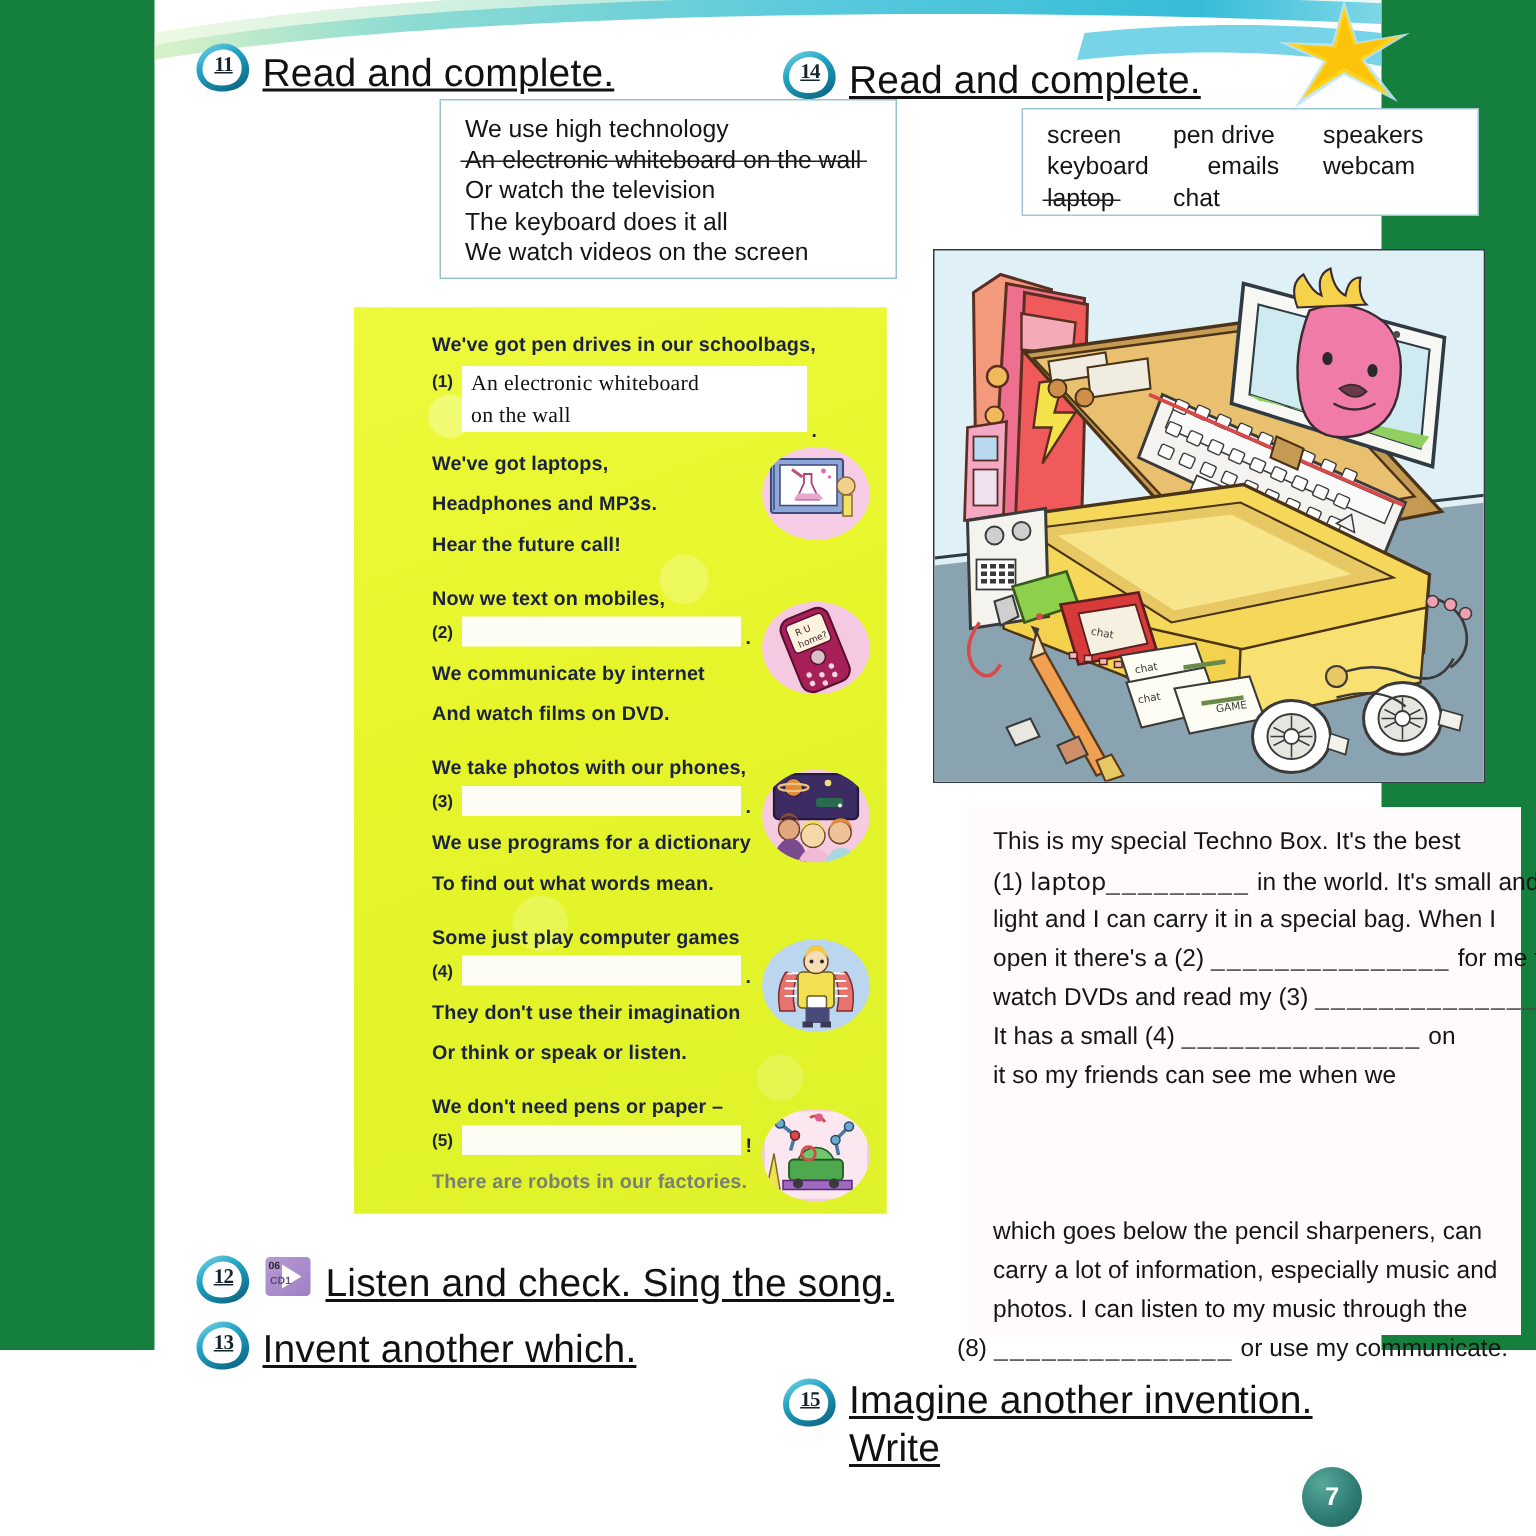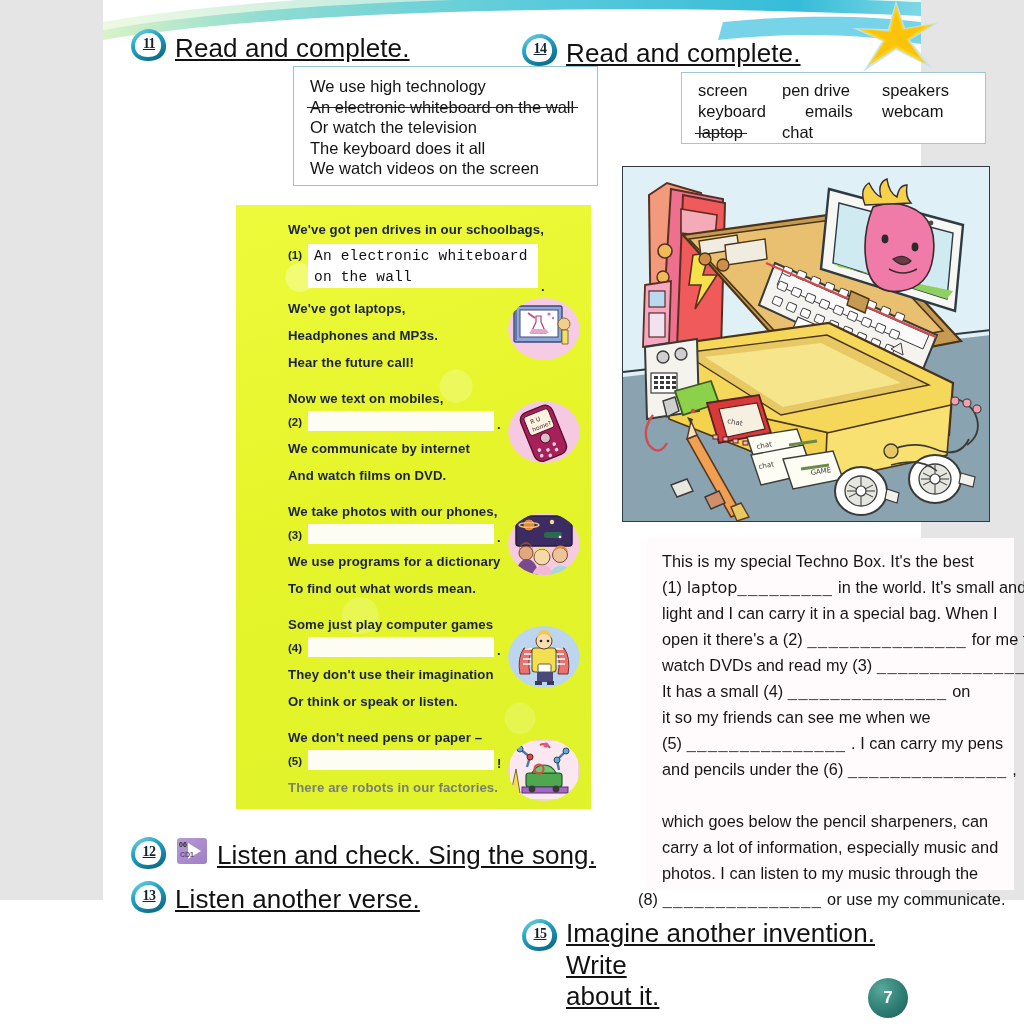--- a/index.html
+++ b/index.html
@@ -6,21 +6,21 @@
     margin: 0; padding: 0;
     width: 1024px; height: 1024px;
     background: #ffffff;
     font-family: "Liberation Sans", sans-serif;
     overflow: hidden;
   }
   #page {
     position: absolute;
     left: 0; top: 0;
     width: 1024px; height: 900px;
-    background: #e5e5e5;
+    background: #15803d;
   }
   .sheet {
     position: absolute;
     left: 103px; top: 0px;
     width: 818px; height: 1024px;
     background: #ffffff;
   }
 
   
   .swoosh-wrap {
@@ -124,21 +124,21 @@
     position: absolute;
     background: #fdfdf3;
     height: 20px;
   }
   .blank.answered {
     background: #ffffff;
     height: 44px;
   }
   .answer-txt {
     position: absolute;
-    font-family: Liberation Mono, monospace;
+    font-family: Liberation Serif, serif;
     font-size: 14.5px;
     color: #111;
     line-height: 21px;
     letter-spacing: 0.2px;
   }
   .dotmark {
     position: absolute;
     font-size: 13px; font-weight: 700; color: #1b2140;
   }
   .thumb {
@@ -439,21 +439,21 @@
   </div>
   <div class="rubric" style="left:114px; top:840px;">Listen and check. Sing the song.</div>
 
   <div class="badge" style="left:27px; top:880px;">
     <svg width="38" height="34" viewBox="0 0 38 34">
       <path d="M19,1 C28,1 37,10 36,20 C35,29 27,33 18,33 C8,33 1,27 1,18 C1,9 9,1 19,1 Z" fill="url(#bg11)"></path>
       <path d="M19,5 C26,5 32,11 31,19 C30,26 25,29 18,29 C10,29 5,25 5,18 C5,11 11,5 19,5 Z" fill="#ffffff"></path>
     </svg>
     <span class="num">13</span>
   </div>
-  <div class="rubric" style="left:72px; top:884px;">Listen another verse.</div>
+  <div class="rubric" style="left:72px; top:884px;">Invent another which.</div>
 
   <div class="badge" style="left:418px; top:33px;">
     <svg width="38" height="34" viewBox="0 0 38 34">
       <path d="M19,1 C28,1 37,10 36,20 C35,29 27,33 18,33 C8,33 1,27 1,18 C1,9 9,1 19,1 Z" fill="url(#bg11)"></path>
       <path d="M19,5 C26,5 32,11 31,19 C30,26 25,29 18,29 C10,29 5,25 5,18 C5,11 11,5 19,5 Z" fill="#ffffff"></path>
     </svg>
     <span class="num">14</span>
   </div>
   <div class="rubric" style="left:463px; top:38px;">Read and complete.</div>
 
@@ -641,26 +641,20 @@
     </div>
     <div class="ptxt" style="top:118px;">
       <span>watch DVDs and read my (3) </span><span class="dots">_______________</span><span> .</span>
     </div>
     <div class="ptxt" style="top:144px;">
       <span>It has a small (4) </span><span class="dots">_______________</span><span> on</span>
     </div>
     <div class="ptxt" style="top:170px;">
       <span>it so my friends can see me when we</span>
     </div>
-    <div class="ptxt" style="top:196px;">
-      <span>(5) </span><span class="dots">_______________</span><span> . I can carry my pens</span>
-    </div>
-    <div class="ptxt" style="top:222px;">
-      <span>and pencils under the (6) </span><span class="dots">_______________</span><span> ,</span>
-    </div>
     <div class="ptxt" style="top:274px;">
       <span>which goes below the pencil sharpeners, can</span>
     </div>
     <div class="ptxt" style="top:300px;">
       <span>carry a lot of information, especially music and</span>
     </div>
     <div class="ptxt" style="top:326px;">
       <span>photos. I can listen to my music through the</span>
     </div>
   </div>
@@ -670,19 +664,18 @@
 
   <div class="badge" style="left:418px; top:918px;">
     <svg width="38" height="34" viewBox="0 0 38 34">
       <path d="M19,1 C28,1 37,10 36,20 C35,29 27,33 18,33 C8,33 1,27 1,18 C1,9 9,1 19,1 Z" fill="url(#bg11)"></path>
       <path d="M19,5 C26,5 32,11 31,19 C30,26 25,29 18,29 C10,29 5,25 5,18 C5,11 11,5 19,5 Z" fill="#ffffff"></path>
     </svg>
     <span class="num">15</span>
   </div>
   <div class="rubric" style="left:463px; top:918px;">
     <div>Imagine another invention. Write</div>
-    <div>about it.</div>
   </div>
 
  </div>
 
  <div class="pagenum">7</div>
 </div>
 
 </body></html>

